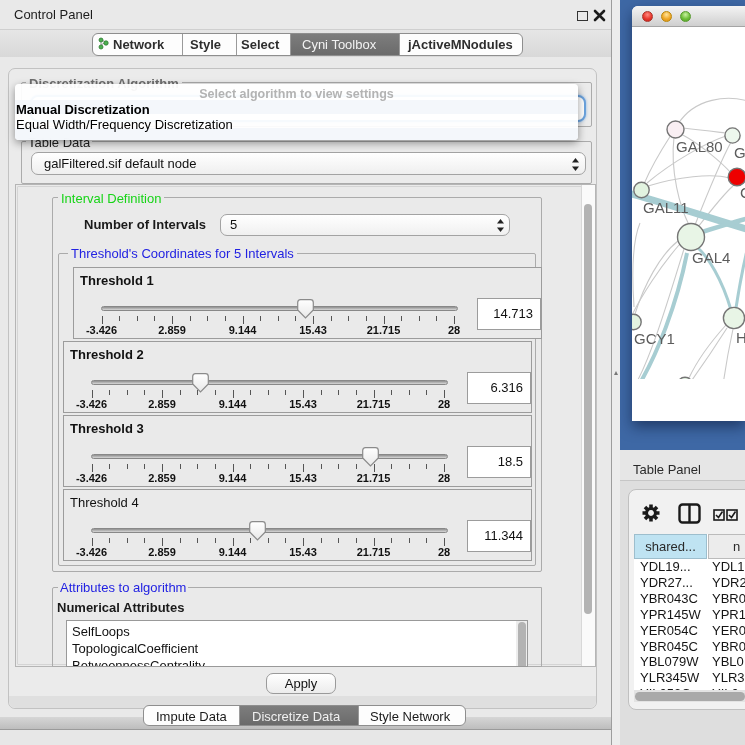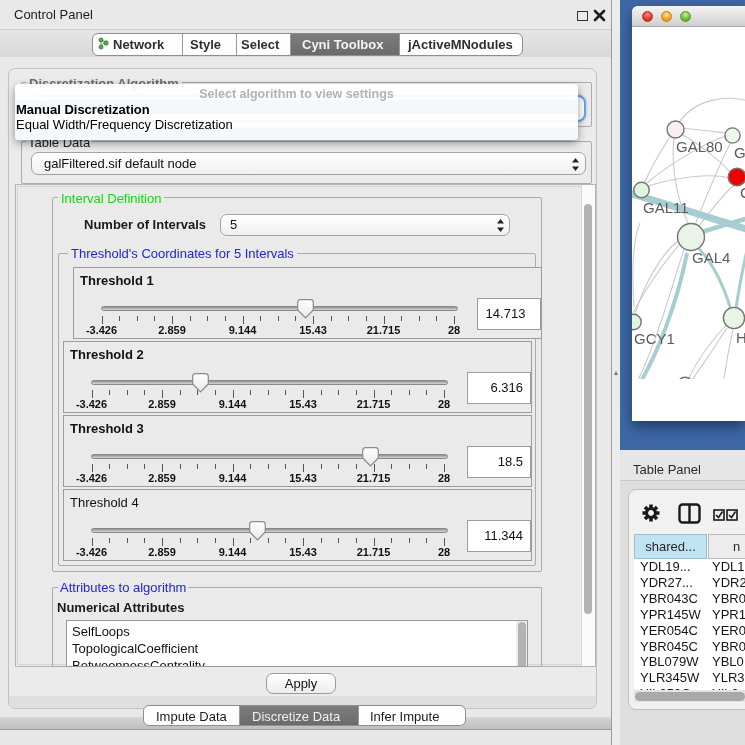--- a/index.html
+++ b/index.html
@@ -24,21 +24,21 @@
 </div>
 <svg class="a" style="left:97px;top:37px" width="14" height="15" viewBox="0 0 14 15">
  <path d="M4 3 L9 5 M4 8 L9 5 M4 3 L4 8" stroke="#9a9a9a" stroke-width="1"></path>
  <circle cx="4" cy="3" r="2" fill="#4caf50" stroke="#2c7a2e" stroke-width="0.8"></circle>
  <circle cx="9" cy="6" r="2.2" fill="#4caf50" stroke="#2c7a2e" stroke-width="0.8"></circle>
  <circle cx="4" cy="10" r="2" fill="#4caf50" stroke="#2c7a2e" stroke-width="0.8"></circle>
 </svg>
 <div class="a" style="left:113px;top:37px;font-size:13px;font-weight:bold;color:#2e2e2e">Network</div>
 <div class="a" style="left:190px;top:37px;font-size:13px;font-weight:bold;color:#2e2e2e">Style</div>
 <div class="a" style="left:241px;top:37px;font-size:13px;font-weight:bold;color:#2e2e2e">Select</div>
-<div class="a" style="left:302px;top:37px;font-size:13px;font-weight:bold;color:#f3f3f3">Cyni Toolbox</div>
+<div class="a" style="left:302px;top:37px;font-size:13px;font-weight:normal;color:#f3f3f3">Cyni Toolbox</div>
 <div class="a" style="left:408px;top:37px;font-size:13px;font-weight:bold;color:#2e2e2e">jActiveMNodules</div>
 
 <div class="a" style="left:8px;top:68px;width:589px;height:641px;background:#ebebeb;border:1px solid #c2c2c2;border-radius:7px"></div>
 <div class="a" style="left:9px;top:696px;width:587px;height:12px;background:#dfdfdf;border-radius:0 0 7px 7px"></div>
 
 <div class="a" style="left:21px;top:82px;width:571px;height:45px;border:1px solid #ababab;border-radius:2px"></div>
 <div class="a" style="left:26px;top:76px;font-size:13px;font-weight:bold;color:#6e6e6e;background:#ebebeb;padding:0 3px">Discretization Algorithm</div>
 <div class="a" style="left:30px;top:95px;width:556px;height:27px;background:#fff;border:2.5px solid #6ba2dd;border-radius:8px;box-shadow:0 0 3px #88b7e8"></div>
 
 <div class="a" style="left:21px;top:141px;width:571px;height:43px;border:1px solid #ababab;border-radius:2px"></div>
@@ -103,21 +103,21 @@
       <div class="a" style="left:350.0px;top:56px;width:60px;text-align:center;font-size:11px;font-weight:bold;color:#111">28</div>
       <svg class="a" style="left:222.5px;top:31px" width="17" height="20" viewBox="0 0 17 20">
         <path d="M3.5 0.7 L13.5 0.7 Q16.3 0.7 16.3 3.5 L16.3 11 L8.5 19 L0.7 11 L0.7 3.5 Q0.7 0.7 3.5 0.7 Z" fill="url(#tg0)" stroke="#8a8a8a" stroke-width="1.2"></path>
         <defs>
           <linearGradient id="tg0" x1="0" y1="0" x2="0" y2="1">
             <stop offset="0" stop-color="#ffffff"></stop>
             <stop offset="1" stop-color="#e8e8e8"></stop>
           </linearGradient>
         </defs>
       </svg>
-      <div class="a" style="left:403px;top:30px;width:64px;height:32px;background:#fff;border:1px solid #9c9c9c;font-size:13px;color:#111;text-align:center;line-height:30px;padding-right:7px">14.713</div>
+      <div class="a" style="left:403px;top:30px;width:64px;height:32px;background:#fff;border:1px solid #9c9c9c;font-size:13px;color:#111;text-align:right;line-height:30px;padding-right:7px">14.713</div>
     </div>
     <div class="a" style="left:63px;top:341px;width:469px;height:72px;border:1px solid #9c9c9c;background:#eaeaea">
       <div class="a" style="left:6px;top:5px;font-size:13px;font-weight:bold;color:#111">Threshold 2</div>
       <div class="a" style="left:27px;top:38px;width:357px;height:5px;background:linear-gradient(#8f8f8f,#d8d8d8);border:1px solid #888;border-radius:3px"></div>
       <div class="a" style="left:27.5px;top:48px;width:1px;height:8px;background:#555"></div>
       <div class="a" style="left:45.1px;top:48px;width:1px;height:5px;background:#555"></div>
       <div class="a" style="left:62.8px;top:48px;width:1px;height:5px;background:#555"></div>
       <div class="a" style="left:80.4px;top:48px;width:1px;height:5px;background:#555"></div>
       <div class="a" style="left:98.0px;top:48px;width:1px;height:8px;background:#555"></div>
       <div class="a" style="left:115.6px;top:48px;width:1px;height:5px;background:#555"></div>
@@ -251,21 +251,21 @@
 <div class="a" style="left:0;top:717px;width:611px;height:12px;background:linear-gradient(#d6d6d6,#bdbdbd)"></div>
 <div class="a" style="left:0;top:729px;width:611px;height:1px;background:#9a9a9a"></div>
 <div class="a" style="left:0;top:730px;width:611px;height:15px;background:#e7e7e7"></div>
 <div class="a" style="left:143px;top:705px;width:323px;height:21px;background:#fdfdfd;border:1px solid #8e8e8e;border-radius:6px;overflow:hidden">
   <div class="a" style="left:95px;top:0;width:1px;height:21px;background:#9a9a9a"></div>
   <div class="a" style="left:96px;top:0;width:118px;height:21px;background:linear-gradient(#7d7d7d,#696969)"></div>
   <div class="a" style="left:214px;top:0;width:1px;height:21px;background:#9a9a9a"></div>
 </div>
 <div class="a" style="left:156px;top:709px;font-size:13px;color:#1a1a1a">Impute Data</div>
 <div class="a" style="left:252px;top:709px;font-size:13px;color:#f0f0f0">Discretize Data</div>
-<div class="a" style="left:370px;top:709px;font-size:13px;color:#1a1a1a">Infer Impute</div>
+<div class="a" style="left:370px;top:709px;font-size:13px;color:#1a1a1a">Style Network</div>
 
 <div class="a" style="left:611px;top:0;width:1px;height:745px;background:#9d9d9d"></div>
 <div class="a" style="left:612px;top:0;width:8px;height:745px;background:#ececec"></div>
 <div class="a" style="left:614px;top:368px;font-size:8px;color:#777">▴</div>
 
 <div class="a" style="left:620px;top:0;width:125px;height:450px;background:#3e68a5;overflow:hidden">
 
   <div class="a" style="left:12px;top:6px;width:113px;height:415px;border-radius:6px 0 0 0;box-shadow:0 6px 14px rgba(5,15,45,.5);background:#fff"></div>
   <div class="a" style="left:12px;top:6px;width:113px;height:21px;background:linear-gradient(#f4f4f4,#cfcfcf);border-radius:6px 0 0 0;border-bottom:1px solid #a5a5a5"></div>
 

